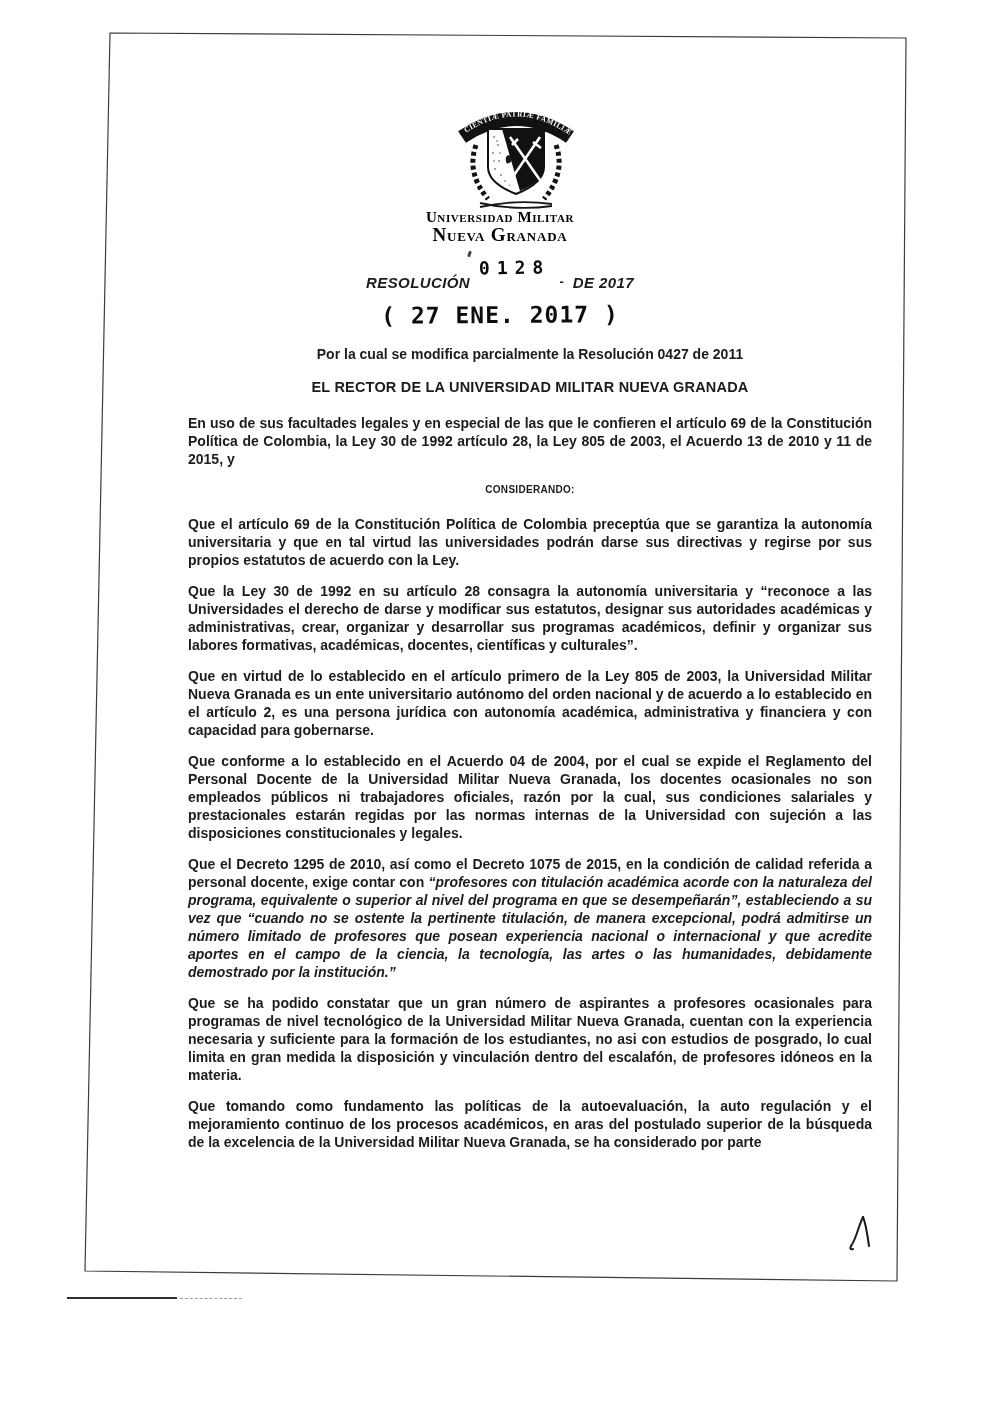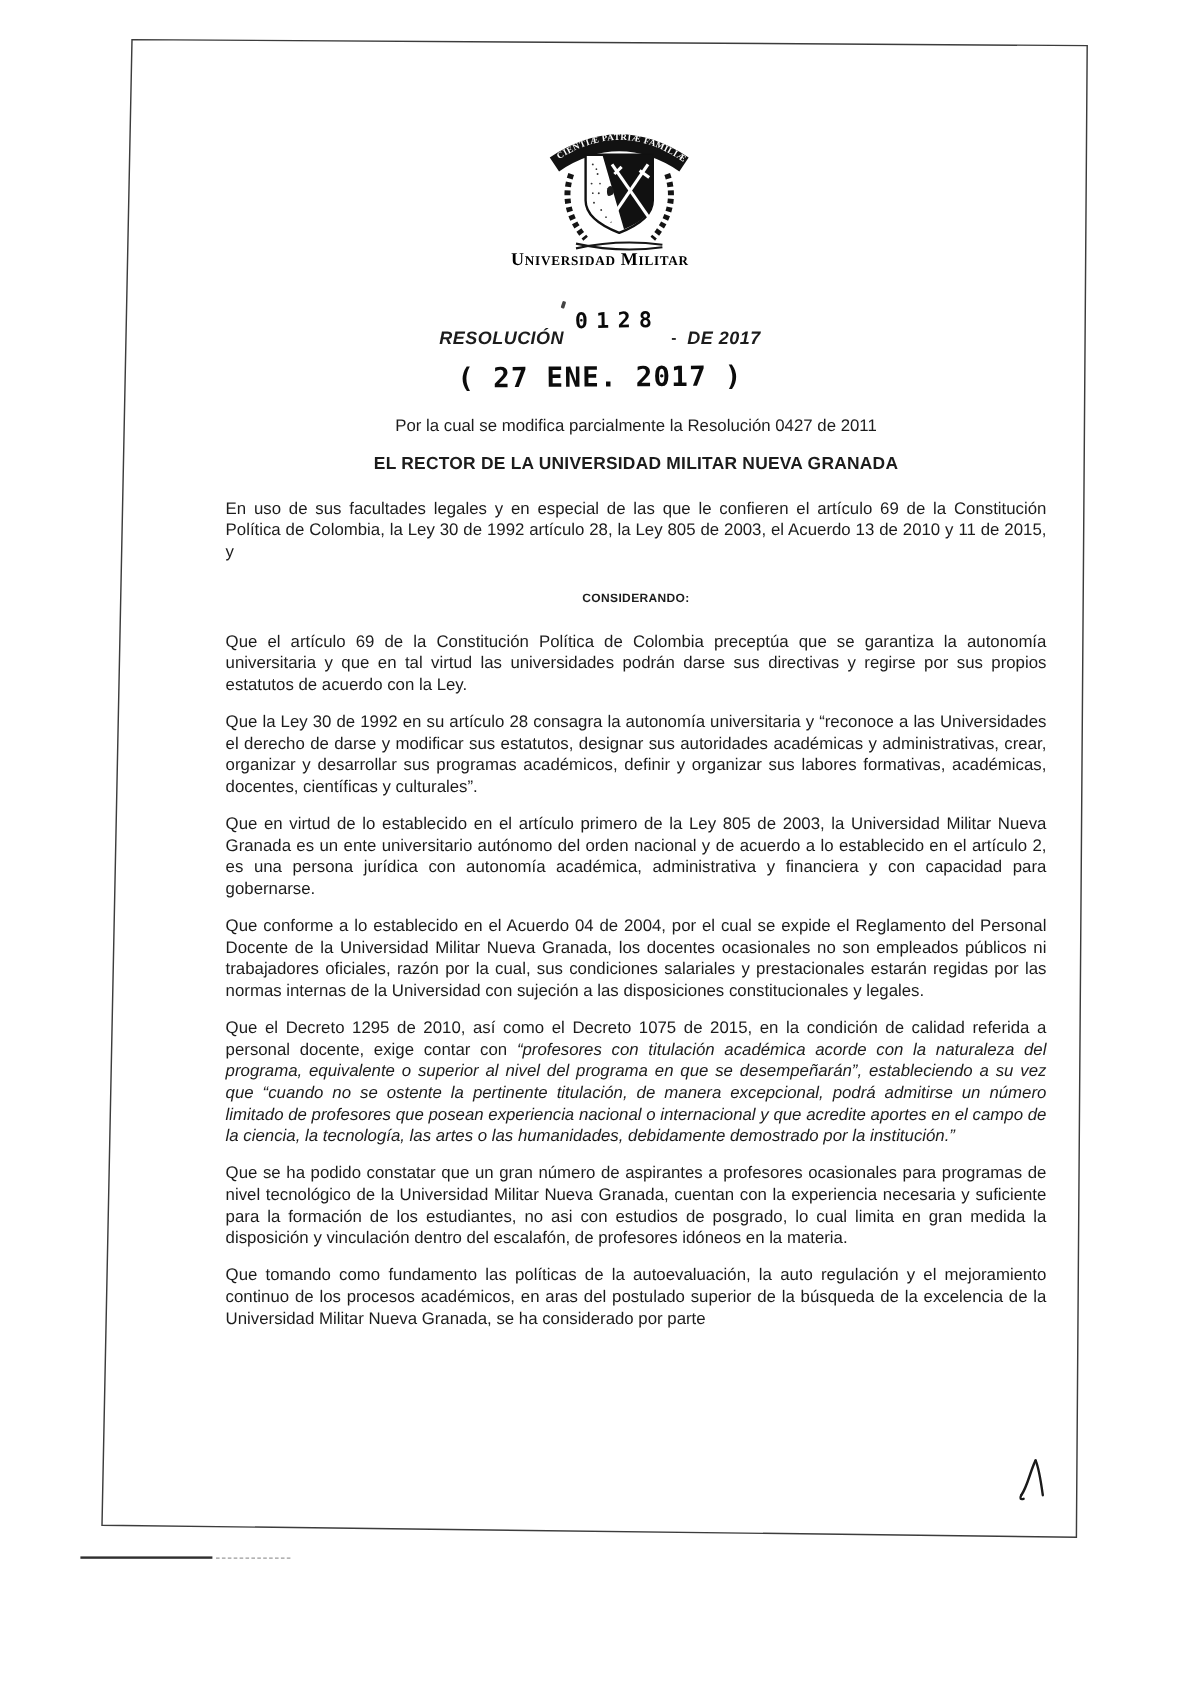--- a/index.html
+++ b/index.html
@@ -27,27 +27,27 @@
   .numstamp{font-family:"DejaVu Sans Mono", monospace;font-size:18px;font-weight:700;
     letter-spacing:7px;transform:translateY(-13px) rotate(-1deg);color:#0a0a0a;}
   .dashsep{font-size:13px;font-weight:700;transform:translateY(-2px);}
   .datestamp{position:absolute;left:0;top:302px;width:1000px;text-align:center;
     font-family:"DejaVu Sans Mono", monospace;font-size:23px;font-weight:700;
     letter-spacing:1px;color:#0c0c0c;transform:rotate(-0.4deg);}
 
   
   .content{position:absolute;left:188px;top:345px;width:684px;
     font-size:14px;line-height:18px;text-align:justify;}
-  .content p{margin:0 0 13px 0;}
+  .content p{margin:0 0 13px 0;font-weight:bold;}
   .center{text-align:center;}
   .bold{font-weight:700;}
   .italic{font-style:italic;}
   p.subtitle{margin-bottom:15px;}
   p.issuer{margin-bottom:18px;font-size:14.5px;letter-spacing:0.2px;}
-  p.preamble{margin-bottom:23px;}
+  p.preamble{margin-bottom:13px;}
   p.heading{margin-bottom:16px;font-size:10px;letter-spacing:0.3px;}
 
   
   .strayline{position:absolute;left:67px;top:1297px;width:110px;height:2px;background:#2f2f2f;}
   .strayline-fade{position:absolute;left:180px;top:1298px;width:62px;height:1px;
     border-top:1px dashed #9a9a9a;}
   .speck{position:absolute;left:468px;top:251px;width:3px;height:6px;background:#444;
     transform:rotate(18deg);border-radius:1px;}
   .handmark{position:absolute;left:847px;top:1212px;width:32px;height:42px;}
 </style>
@@ -99,20 +99,21 @@
 
       <g stroke="#161616" stroke-width="1.8" fill="none">
         <path d="M30,112 Q66,104 102,109"></path>
         <path d="M30,108 Q66,116 102,111"></path>
       </g>
     </svg>
   </div>
 
   <div class="orgname">
     <div class="org1">Universidad Militar</div>
+    <div class="org2">Nueva Granada</div>
   </div>
 
   <div class="speck"></div>
 
   <div class="resline">
     <span class="reslabel">RESOLUCIÓN</span>
     <span class="numstamp">0128</span>
     <span class="dashsep">-</span>
     <span class="yearlabel">DE 2017</span>
   </div>

